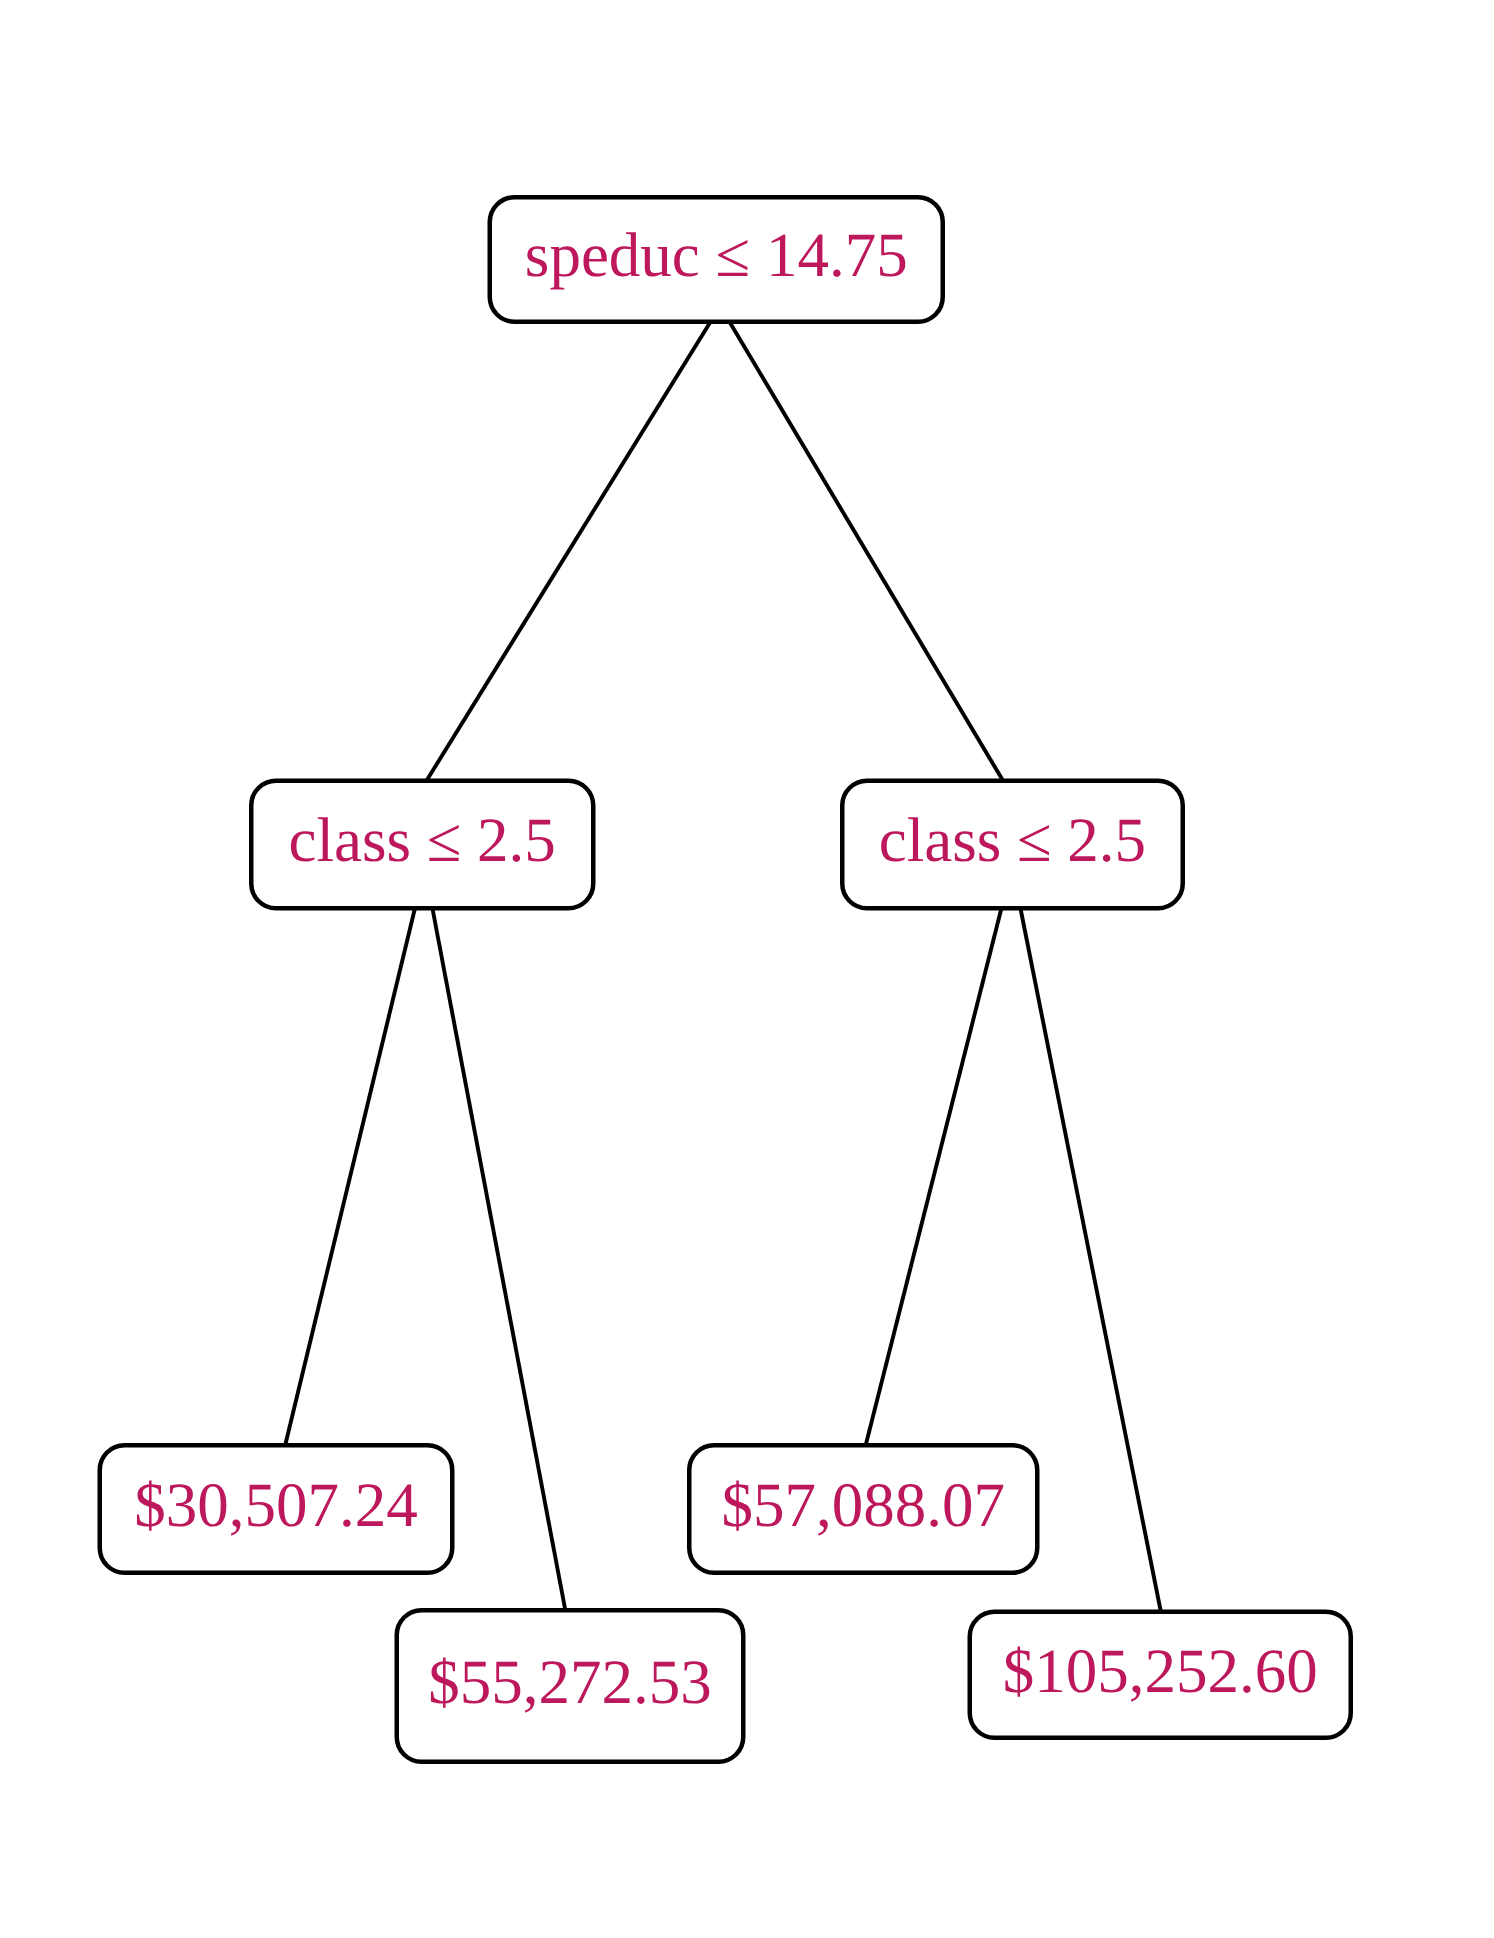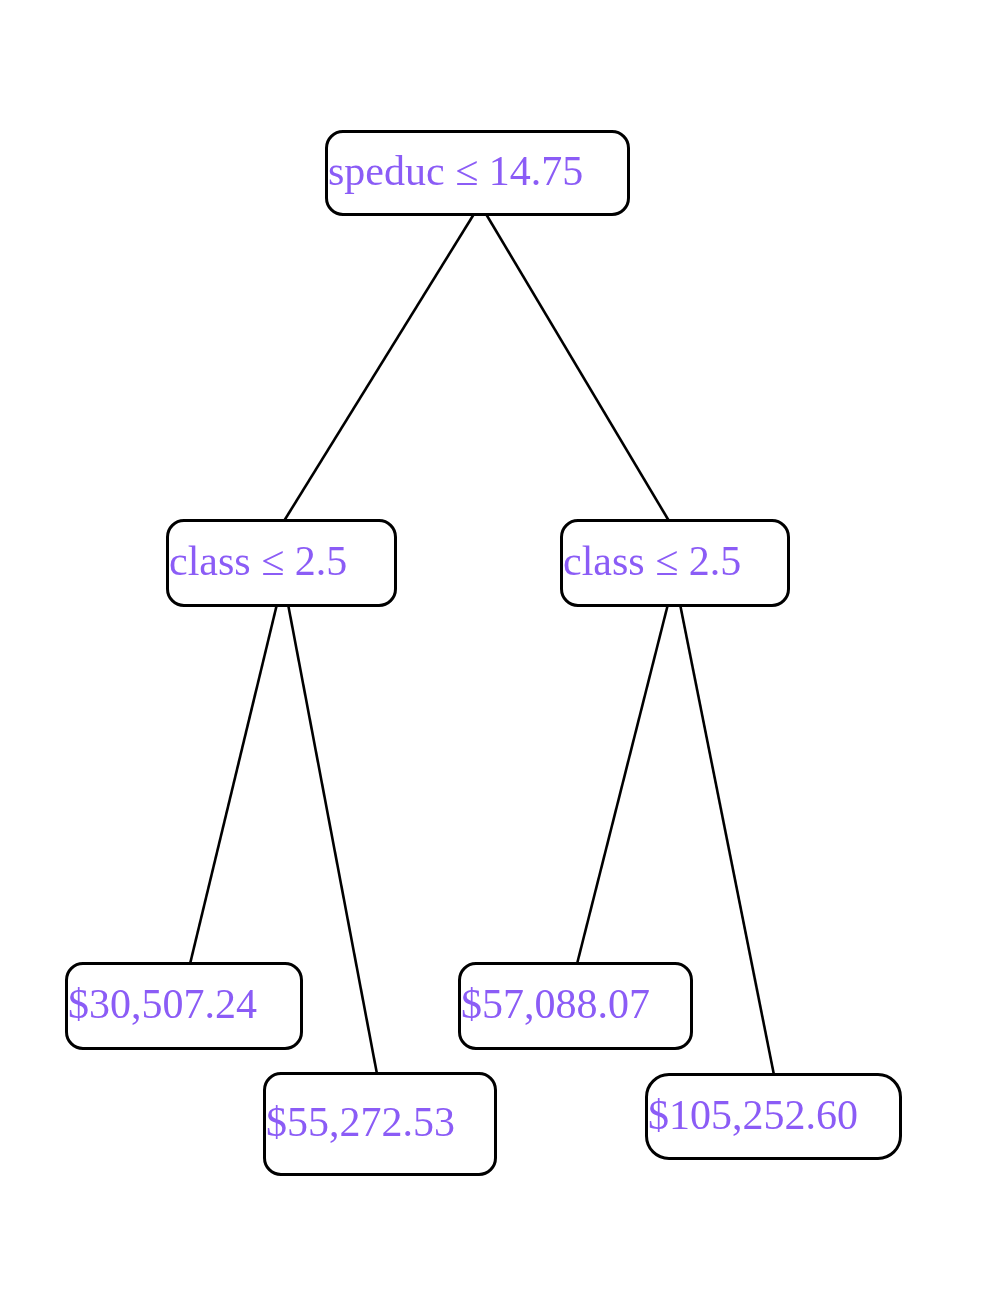--- a/index.html
+++ b/index.html
@@ -27,22 +27,23 @@
     stroke-width: 2.6;
   }
   .node {
     position: absolute;
     box-sizing: border-box;
     background: #ffffff;
     border: 3px solid #000000;
     border-radius: 18px;
     display: flex;
     align-items: center;
+    justify-content: center;
     font-size: 42px;
-    color: #8b5cf6;
+    color: #be185d;
     white-space: nowrap;
     line-height: 1;
   }
   .node span {
     display: inline-block;
     padding-bottom: 4px;
   }
 </style>
 </head>
 <body>
@@ -75,17 +76,17 @@
   </div>
 
   <div class="node" style="left:263px; top:1072px; width:234px; height:104px;">
     <span>$55,272.53</span>
   </div>
 
   <div class="node" style="left:458px; top:962px; width:235px; height:88px;">
     <span>$57,088.07</span>
   </div>
 
-  <div class="node" style="left:645px; top:1073px; width:257px; height:87px;border-radius:24px;">
+  <div class="node" style="left:645px; top:1073px; width:257px; height:87px;">
     <span>$105,252.60</span>
   </div>
 
 </div>
 
 </body></html>

